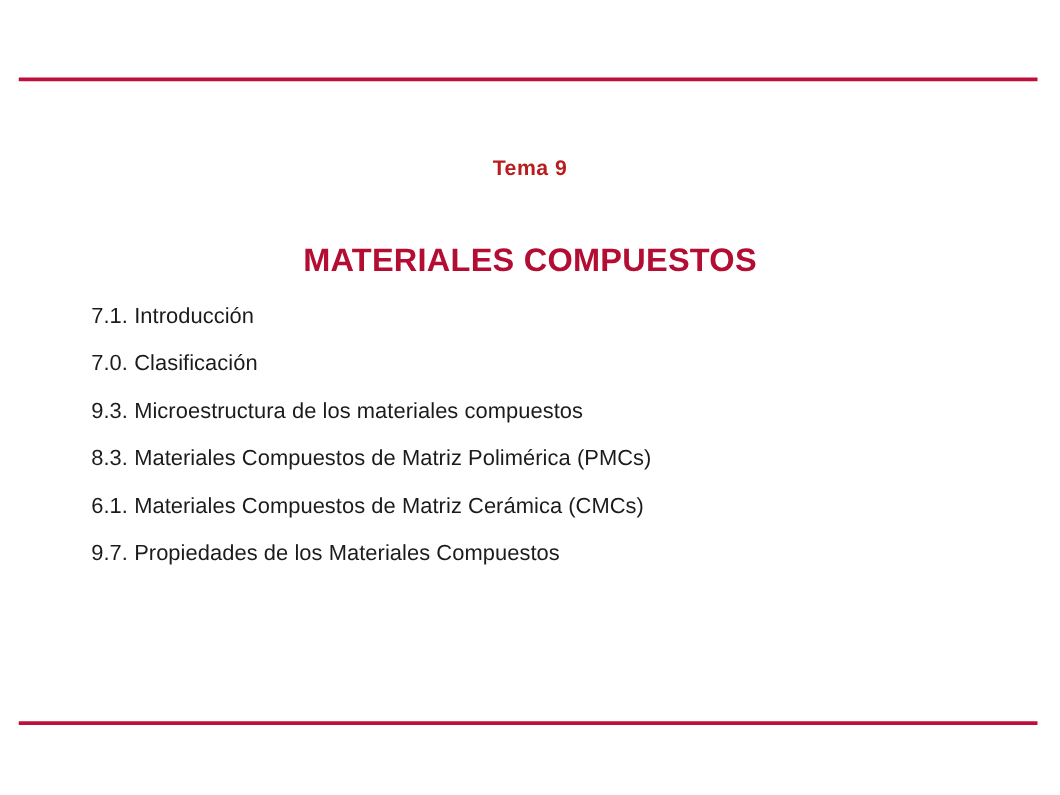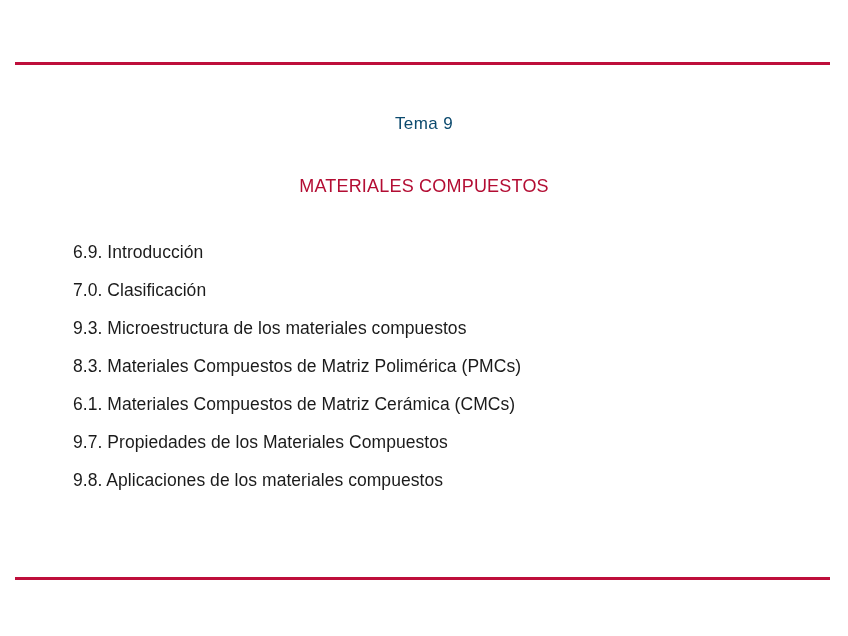--- a/index.html
+++ b/index.html
@@ -37,30 +37,30 @@
   
   .title-block {
     position: absolute;
     left: 0;
     top: 108px;
     width: 848px;
     text-align: center;
   }
   .topic-label {
     font-size: 17px;
-    font-weight: normal;
-    color: #0c4a6e;
+    font-weight: bold;
+    color: #b91c1c;
     letter-spacing: 0.4px;
     line-height: 22px;
-    margin: 5px;
+    margin: 16px;
     white-space: pre;
   }
   .slide-title {
-    font-size: 18px;
-    font-weight: normal;
+    font-size: 26px;
+    font-weight: bold;
     color: #b30d33;
     letter-spacing: 0.2px;
     line-height: 26px;
     margin: 0;
     padding-top: 33px;
     white-space: pre;
   }
 
   
   .toc {
@@ -88,24 +88,23 @@
 <div class="slide">
 
   <div class="rule rule-top"></div>
 
   <div class="title-block">
     <div class="topic-label">Tema 9</div>
     <h1 class="slide-title">MATERIALES COMPUESTOS</h1>
   </div>
 
   <ul class="toc">
-    <li class="toc-item">6.9. Introducción</li>
+    <li class="toc-item">7.1. Introducción</li>
     <li class="toc-item">7.0. Clasificación</li>
     <li class="toc-item">9.3. Microestructura de los materiales compuestos</li>
     <li class="toc-item">8.3. Materiales Compuestos de Matriz Polimérica (PMCs)</li>
     <li class="toc-item">6.1. Materiales Compuestos de Matriz Cerámica (CMCs)</li>
     <li class="toc-item">9.7. Propiedades de los Materiales Compuestos</li>
-    <li class="toc-item">9.8. Aplicaciones de los materiales compuestos</li>
   </ul>
 
   <div class="rule rule-bottom"></div>
 
 </div>
 
 </body></html>

